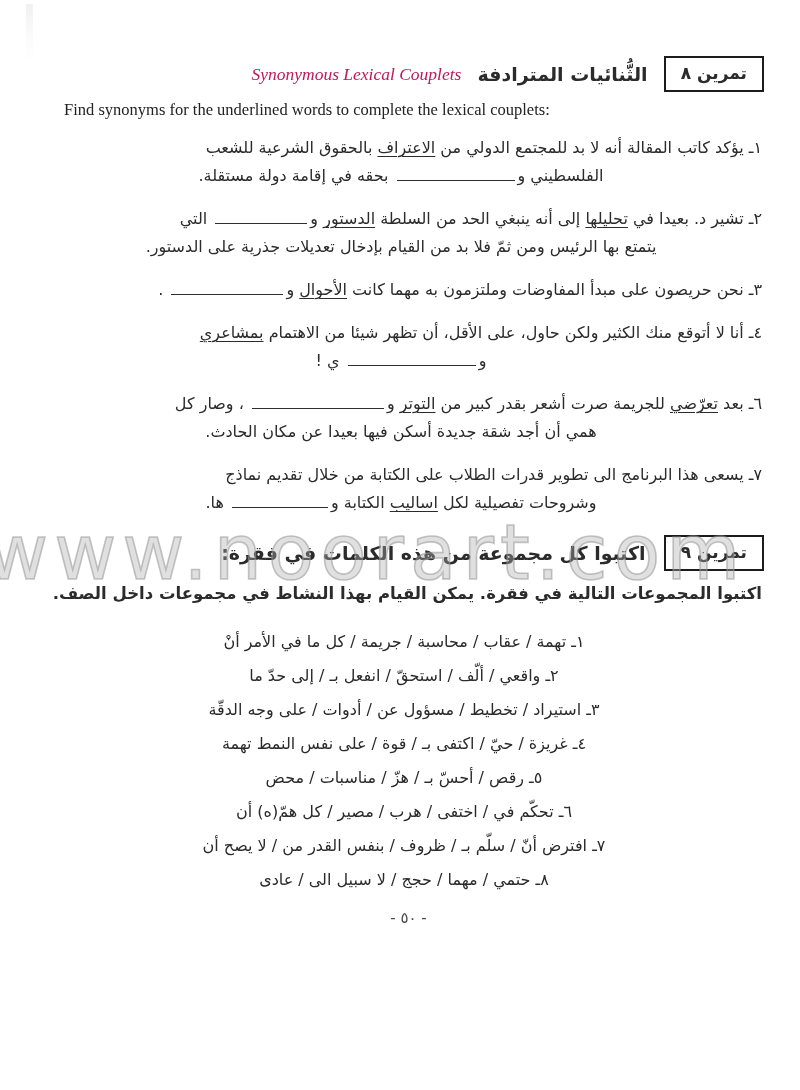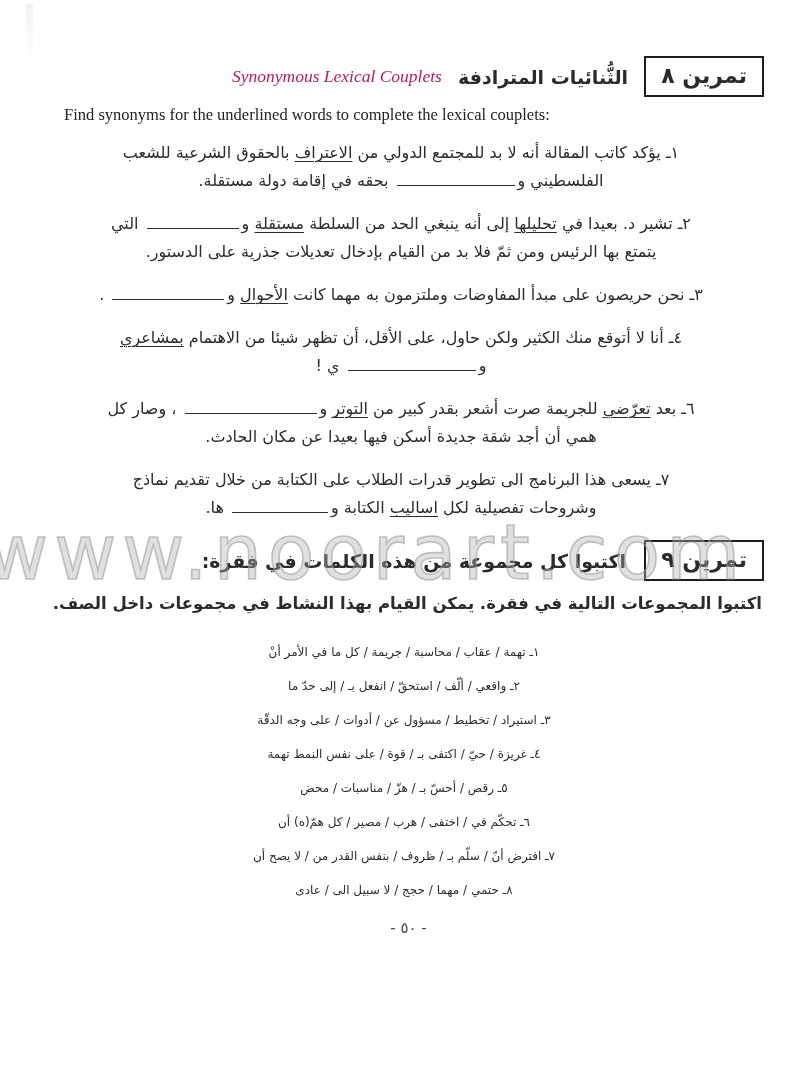--- a/index.html
+++ b/index.html
@@ -16,21 +16,21 @@
   }
   
   .ex8-header{
     direction:rtl;
     display:flex;align-items:center;gap:16px;
     padding-right:36px;
   }
   .ex-box{
     border:2px solid #1c1c1c;
     padding:5px 15px 7px 15px;
-    font-weight:bold;font-size:22px;
+    font-weight:bold;font-size:17px;
     background:#fff;white-space:nowrap;
   }
   .title-ar{font-weight:bold;font-size:19px;white-space:nowrap;}
   .title-en{
     direction:ltr;
     font-family:"Liberation Serif","DejaVu Serif",serif;
     font-style:italic;font-size:17.5px;color:#be185d;white-space:nowrap;
   }
   .instruction-en{
     font-family:"Liberation Serif","DejaVu Serif",serif;
@@ -38,21 +38,21 @@
     margin:8px 0 0 64px;
   }
   
   .ex8-list{
     direction:rtl;
     margin:14px 38px 0 40px;
     font-size:16px;
   }
   .ex8-item{margin-bottom:15px;}
   .ex8-line{line-height:28px;white-space:nowrap;}
-  .l1{text-align:center;margin-top:11px;}
+  .l1{text-align:right;margin-top:11px;}
   .l2{text-align:center;}
   .u{text-decoration:underline;text-underline-offset:3px;text-decoration-thickness:1px;}
   .blank{
     display:inline-block;
     width:110px;height:0.55em;
     border-bottom:1.4px solid #2e2e2e;
     margin:0 3px;
   }
   
   .watermark{
@@ -72,21 +72,21 @@
     padding-right:36px;margin-top:18px;
   }
   .ex9-instruction{
     direction:rtl;text-align:right;
     font-weight:bold;font-size:16.5px;
     margin:10px 38px 0 40px;line-height:26px;
   }
   .ex9-list{margin-top:18px;text-align:center;}
   .ex9-item{
     direction:rtl;
-    font-size:12px;line-height:34px;white-space:nowrap;padding-left:8px;
+    font-size:16px;line-height:34px;white-space:nowrap;padding-left:8px;
   }
   
   .page-number{
     text-align:center;margin-top:12px;
     font-size:15px;letter-spacing:5px;color:#4a4a4a;margin-left:17px;
   }
   .edge-artifact{
     position:absolute;left:26px;top:4px;width:7px;height:54px;
     background:linear-gradient(#cfcfcf,#f1f1f1 60%,#fafafa);
     opacity:.3;
@@ -108,21 +108,21 @@
   </div>
 
   <div class="instruction-en">Find synonyms for the underlined words to complete the lexical couplets:</div>
 
   <div class="ex8-list">
     <div class="ex8-item">
       <div class="ex8-line l1"><span>١ـ يؤكد كاتب المقالة أنه لا بد للمجتمع الدولي من </span><span class="u">الاعتراف</span><span> بالحقوق الشرعية للشعب</span></div>
       <div class="ex8-line l2"><span>الفلسطيني و</span><span class="blank" style="width: 118px;"></span><span> بحقه في إقامة دولة مستقلة.</span></div>
     </div>
     <div class="ex8-item">
-      <div class="ex8-line l1"><span>٢ـ تشير د. بعيدا في </span><span class="u">تحليلها</span><span> إلى أنه ينبغي الحد من السلطة </span><span class="u">مستقلة</span><span> و</span><span class="blank" style="width: 92px;"></span><span> التي</span></div>
+      <div class="ex8-line l1"><span>٢ـ تشير د. بعيدا في </span><span class="u">تحليلها</span><span> إلى أنه ينبغي الحد من السلطة </span><span class="u">الدستور</span><span> و</span><span class="blank" style="width: 92px;"></span><span> التي</span></div>
       <div class="ex8-line l2"><span>يتمتع بها الرئيس ومن ثمّ فلا بد من القيام بإدخال تعديلات جذرية على الدستور.</span></div>
     </div>
     <div class="ex8-item">
       <div class="ex8-line l1"><span>٣ـ نحن حريصون على مبدأ المفاوضات وملتزمون به مهما كانت </span><span class="u">الأحوال</span><span> و</span><span class="blank" style="width: 112px;"></span><span> .</span></div>
     </div>
     <div class="ex8-item">
       <div class="ex8-line l1"><span>٤ـ أنا لا أتوقع منك الكثير ولكن حاول، على الأقل، أن تظهر شيئا من الاهتمام </span><span class="u">بمشاعري</span></div>
       <div class="ex8-line l2"><span>و</span><span class="blank" style="width: 128px;"></span><span> ي !</span></div>
     </div>
     <div class="ex8-item">

